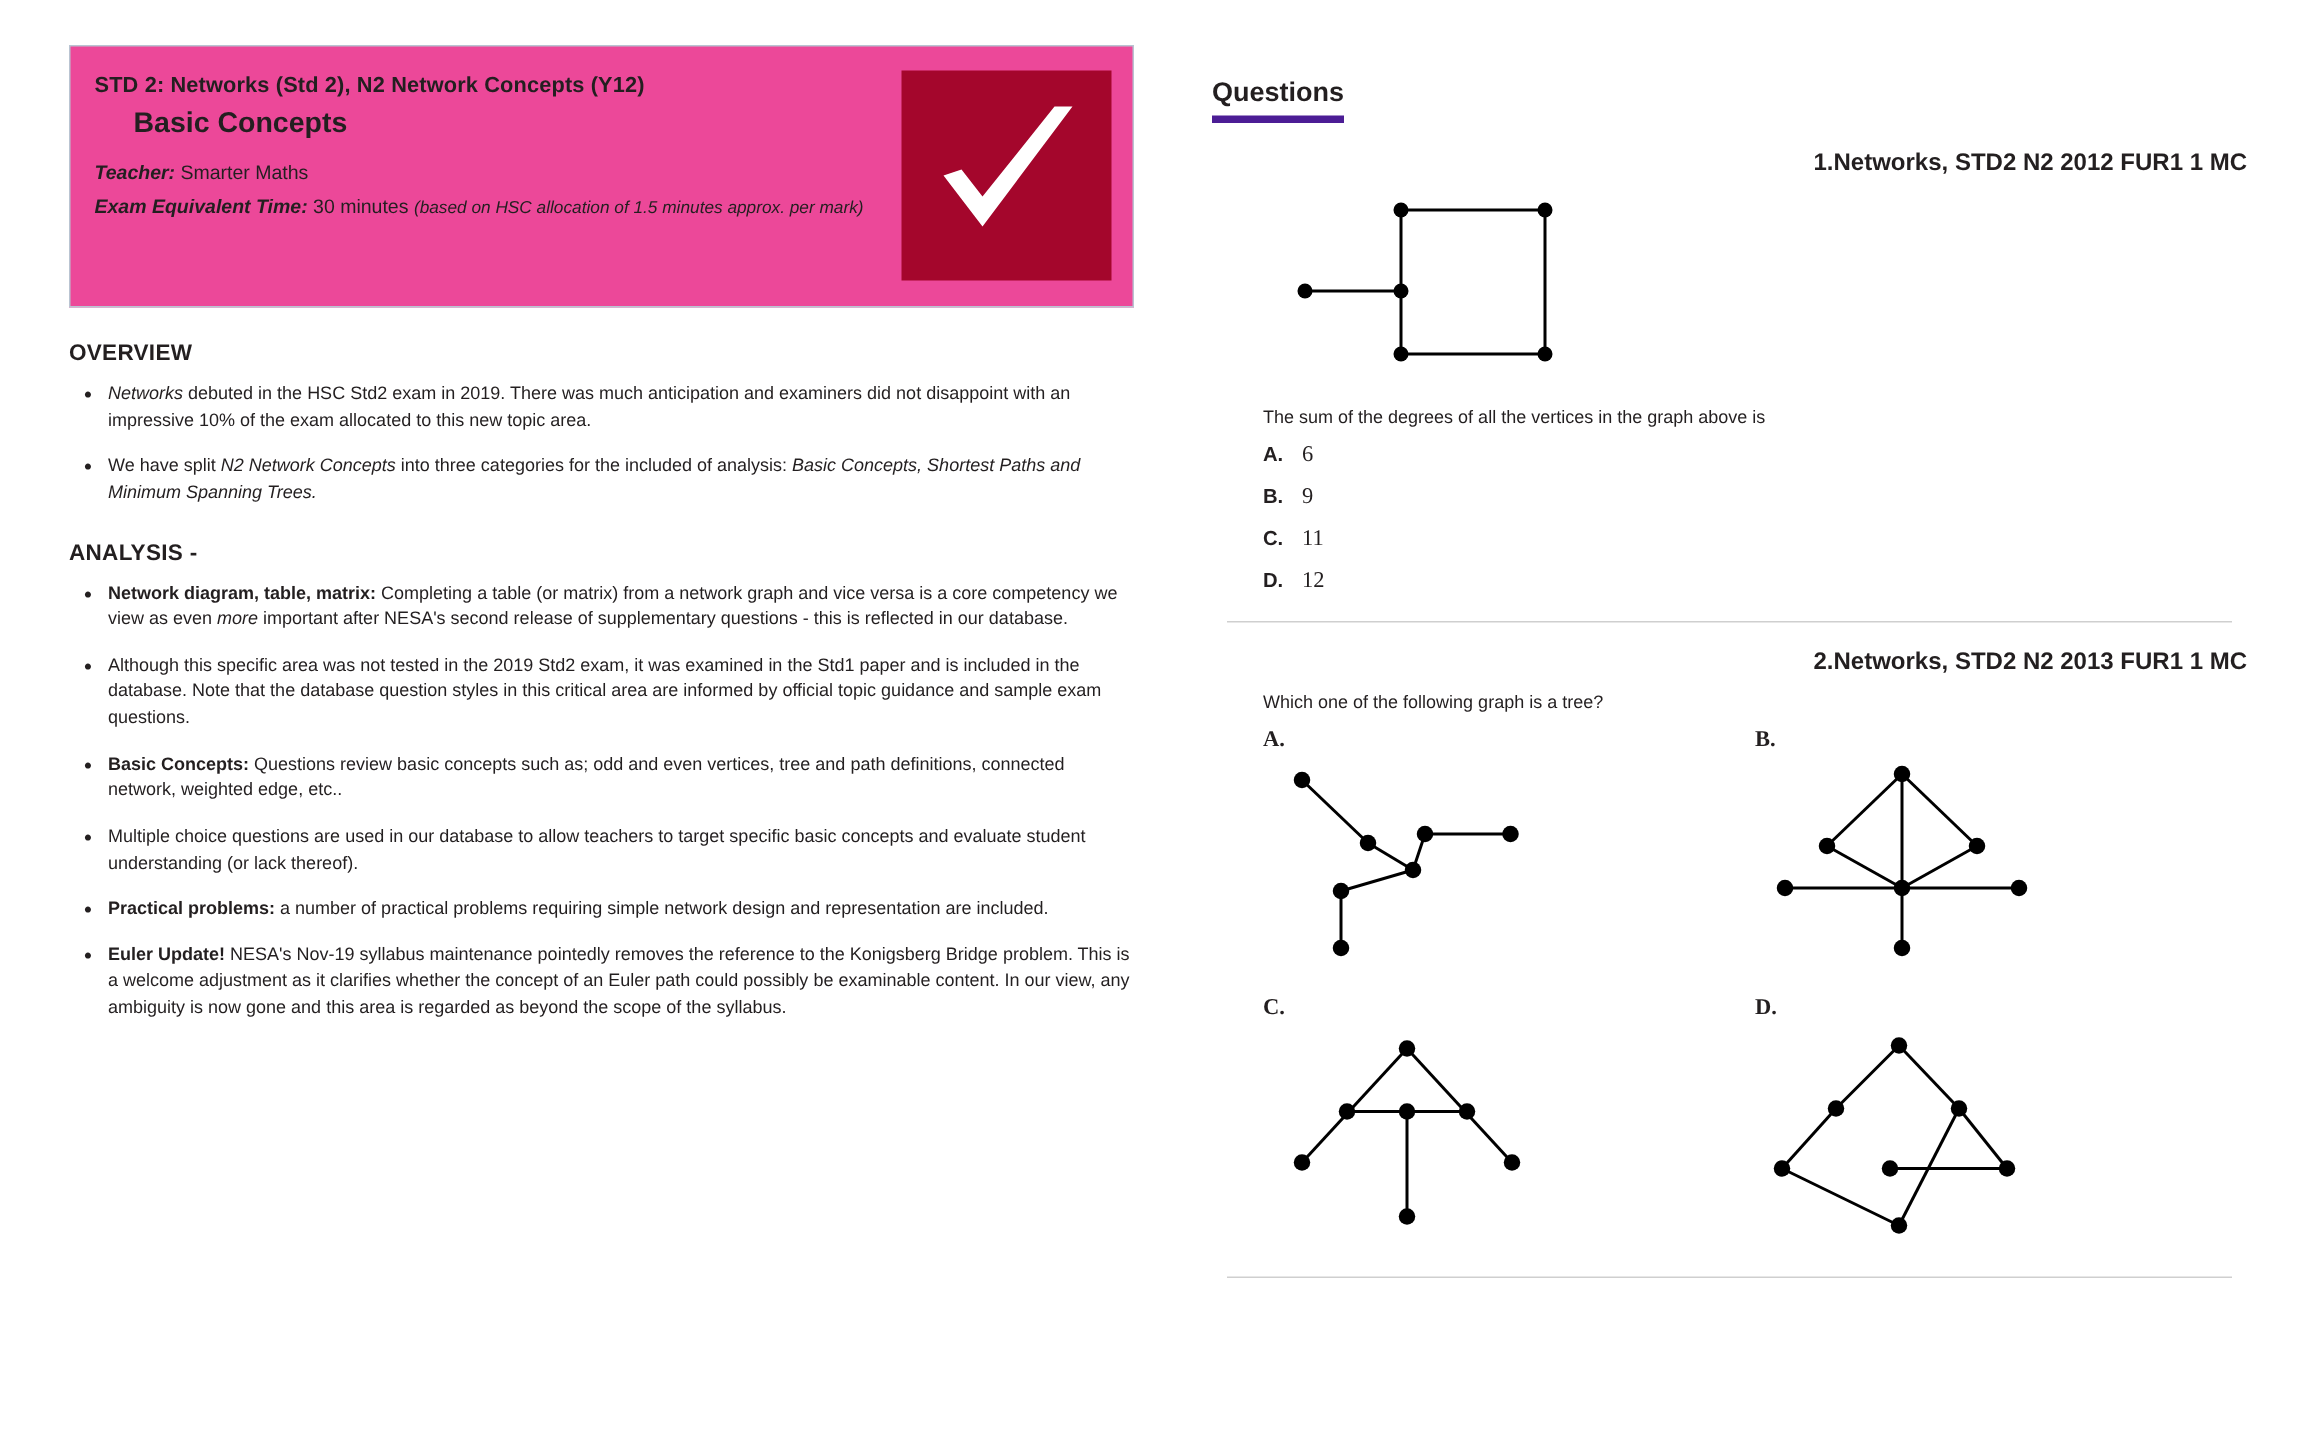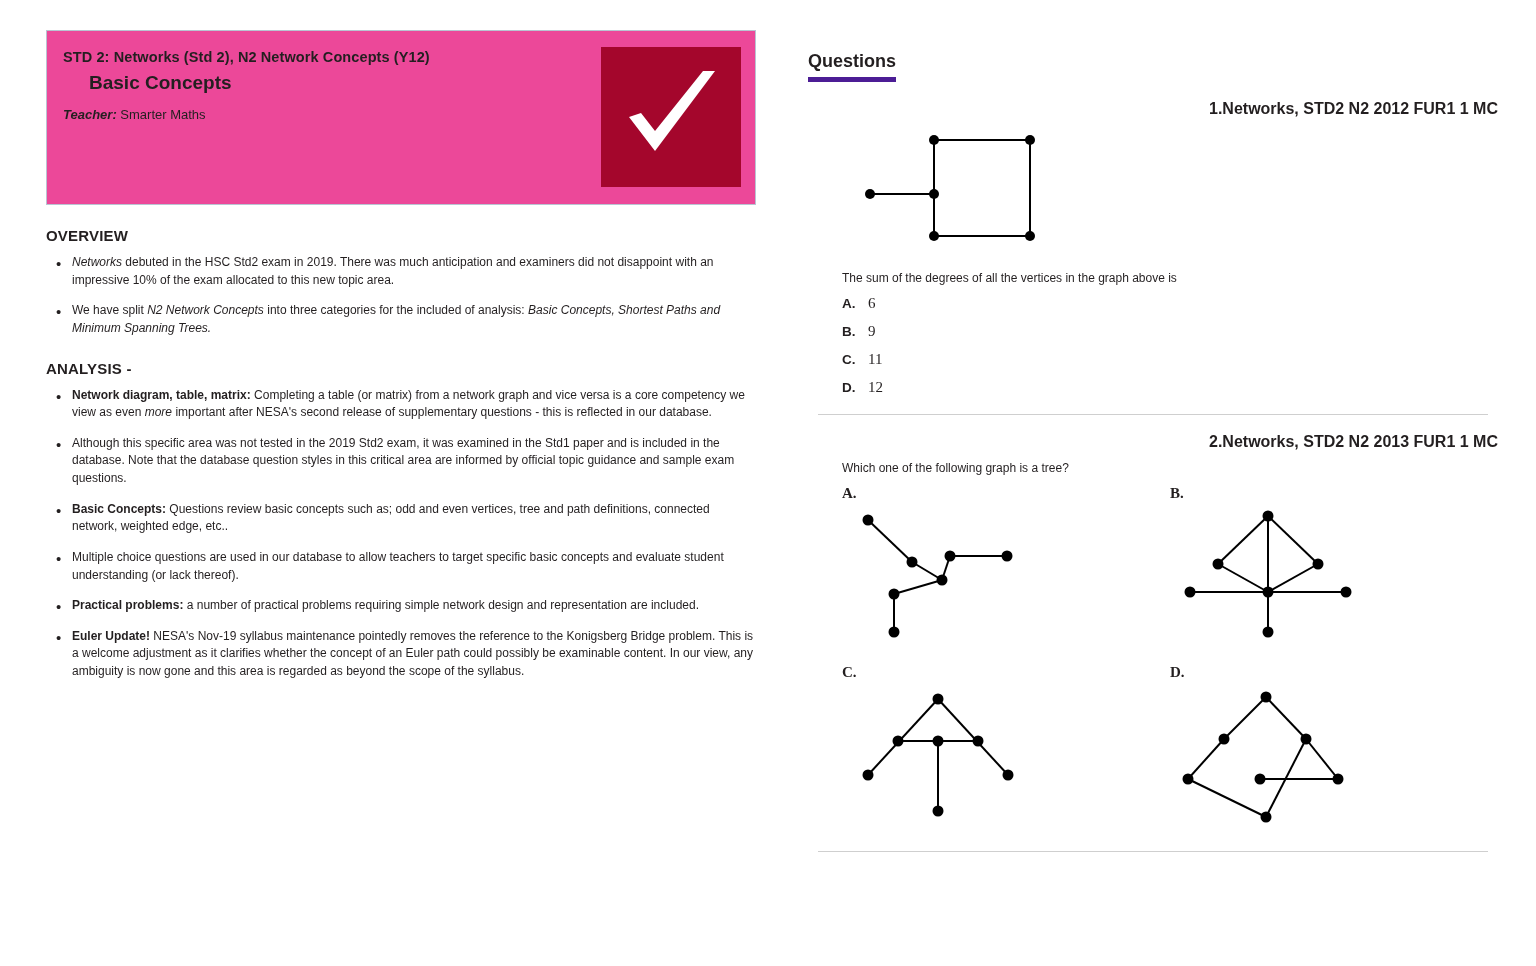--- a/index.html
+++ b/index.html
@@ -160,20 +160,23 @@
 <div class="page">
 
   <div class="left-col">
 
     <div class="header-card">
       <div class="header-text">
         <div class="hdr-line1">STD 2: Networks (Std 2), N2 Network Concepts (Y12)</div>
         <div class="hdr-title">Basic Concepts</div>
         <div class="hdr-meta">
           <b>Teacher:</b><span> Smarter Maths</span>
+        </div>
+        <div class="hdr-meta">
+          <b>Exam Equivalent Time:</b><span> 30 minutes </span><i>(based on HSC allocation of 1.5 minutes approx. per mark)</i>
         </div>
       </div>
       <div class="logo-box">
         <svg width="104" height="104" viewBox="0 0 104 104">
           <path d="M10 52 L36 86 L96 6 L84 6 L36 66 L22 48 Z" fill="#ffffff"></path>
         </svg>
       </div>
     </div>
 
     <div class="sec-title">OVERVIEW</div>

